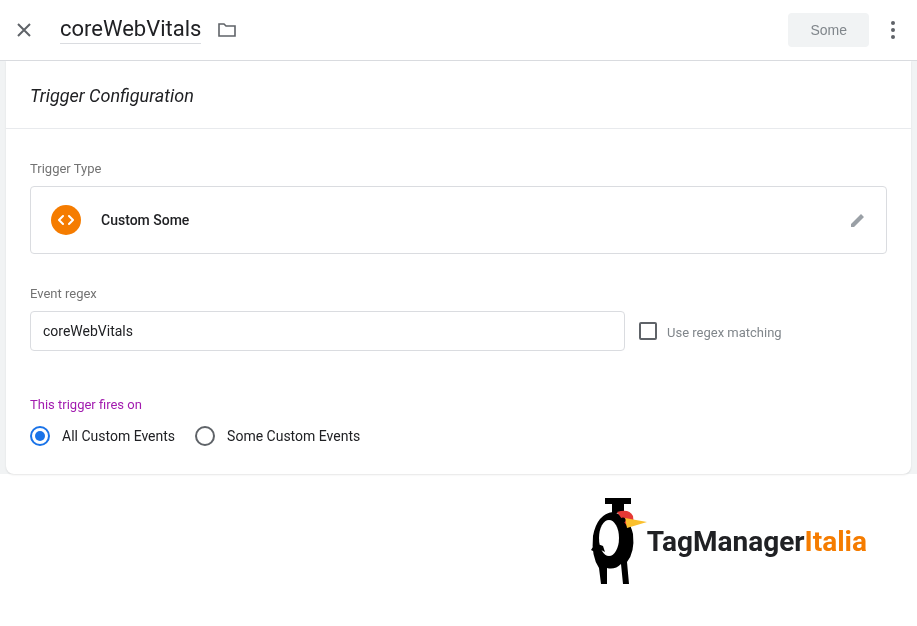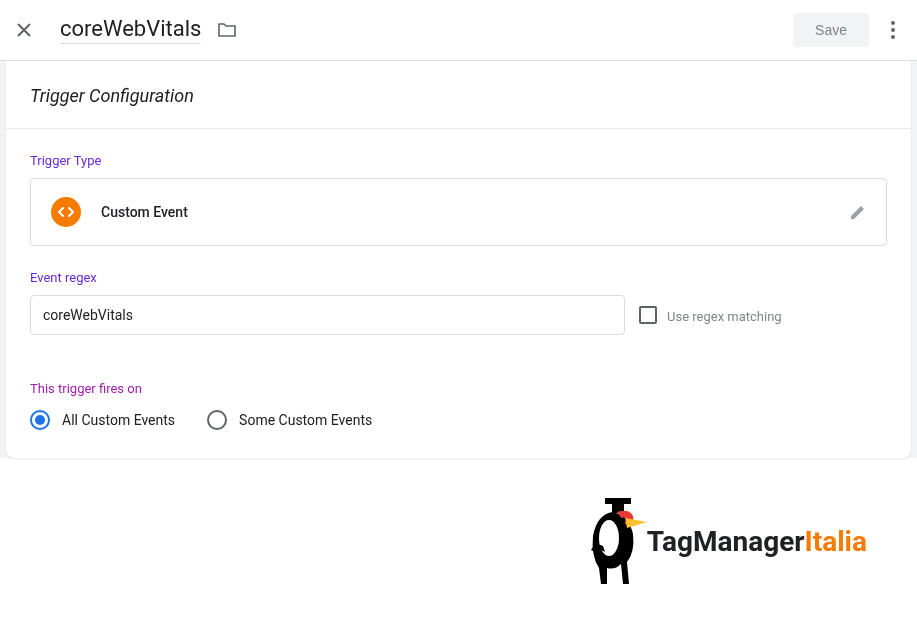--- a/index.html
+++ b/index.html
@@ -91,22 +91,22 @@
       padding: 24px 0 22px 0;
       font-style: italic;
     }
     .inner-divider {
       height: 1px;
       background: #e8eaed;
       margin: 0 -24px;
     }
     .field-label {
       font-size: 13px;
-      color: #6d28d9;
-      margin: 24px 0 10px 0;
+      color: #737373;
+      margin: 32px 0 10px 0;
     }
     .trigger-type-box {
       border: 1px solid #dadce0;
       border-radius: 4px;
       padding: 18px 20px;
       display: flex;
       align-items: center;
       position: relative;
     }
     .custom-event-icon {
@@ -167,21 +167,21 @@
       margin-left: 10px;
     }
     .fires-on-label {
       font-size: 13px;
       color: #a21caf;
       margin: 46px 0 14px 0;
     }
     .radio-row {
       display: flex;
       align-items: flex-start;
-      gap: 32px;
+      gap: 20px;
     }
     .radio-option {
       display: flex;
       align-items: center;
       cursor: pointer;
     }
     .radio {
       width: 20px;
       height: 20px;
       border: 2px solid #5f6368;
@@ -237,21 +237,21 @@
     <svg width="16" height="16" viewBox="0 0 16 16">
         <path d="M2 2 L14 14 M14 2 L2 14" stroke="currentColor" stroke-width="2" fill="none"></path>
       </svg>
   </div>
   <div class="title">coreWebVitals</div>
   <div class="folder-icon">
     <svg width="20" height="16" viewBox="0 0 20 16">
         <path d="M2 2 h5 l2 2 h9 v10 h-16 z" stroke="currentColor" stroke-width="1.6" fill="none"></path>
       </svg>
   </div>
-  <button class="save-button">Save</button>
+  <button class="save-button">Some</button>
   <div class="more-icon">
     <svg width="4" height="18" viewBox="0 0 4 18">
         <circle cx="2" cy="2" r="2" fill="currentColor"></circle>
         <circle cx="2" cy="9" r="2" fill="currentColor"></circle>
         <circle cx="2" cy="16" r="2" fill="currentColor"></circle>
       </svg>
   </div>
 </div>
 
 <div class="divider"></div>
@@ -262,21 +262,21 @@
       <div class="section-title">Trigger Configuration</div>
       <div class="inner-divider"></div>
 
       <div class="field-label">Trigger Type</div>
       <div class="trigger-type-box">
         <div class="custom-event-icon">
           <svg width="16" height="12" viewBox="0 0 16 12">
               <path d="M5 2 L1 6 L5 10 M11 2 L15 6 L11 10" stroke="#fff" stroke-width="2" fill="none" stroke-linecap="round" stroke-linejoin="round"></path>
             </svg>
         </div>
-        <div class="trigger-type-label">Custom Event</div>
+        <div class="trigger-type-label">Custom Some</div>
         <div class="edit-icon">
           <svg width="18" height="18" viewBox="0 0 18 18">
               <path d="M2 13 L2 16 L5 16 L15 6 L12 3 Z M11 4 L14 7" fill="currentColor"></path>
             </svg>
         </div>
       </div>
 
       <div class="field-label">Event regex</div>
       <div class="event-row">
         <input class="event-input" type="text" value="coreWebVitals" style="">

